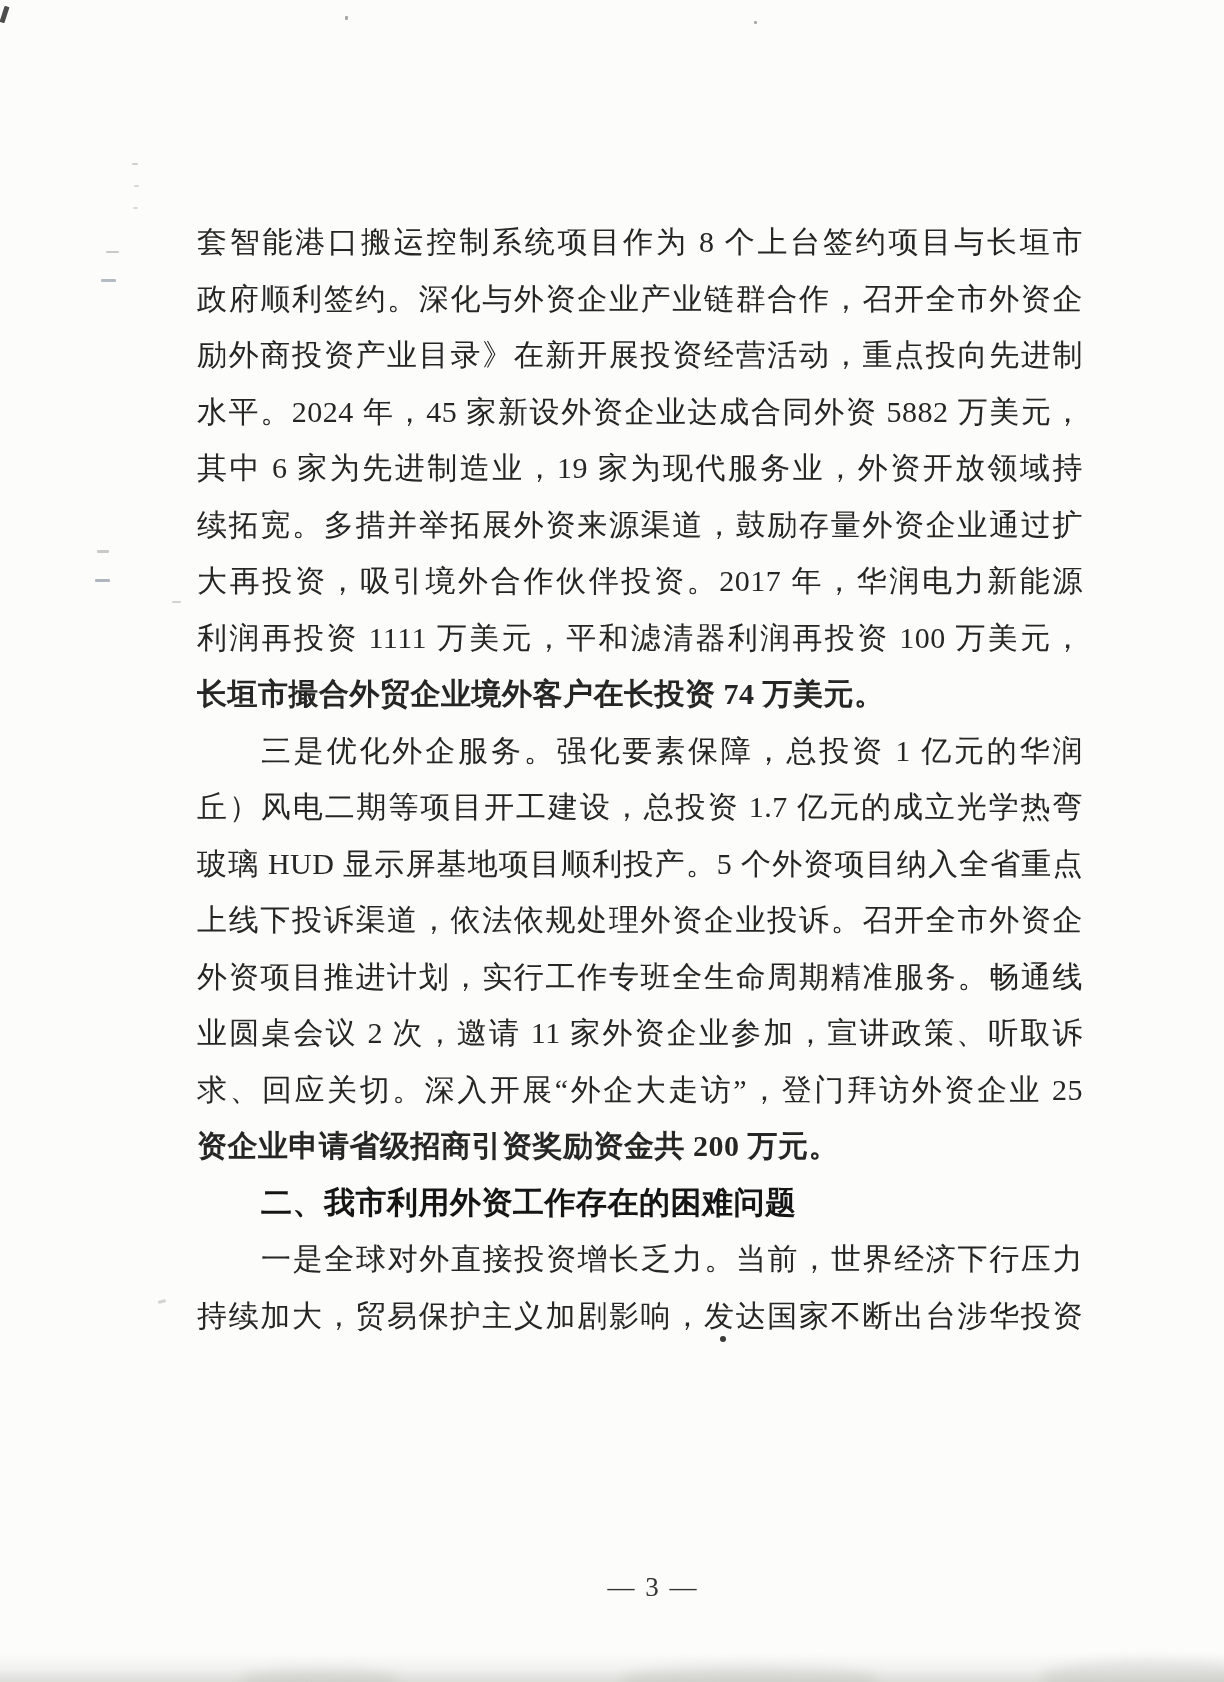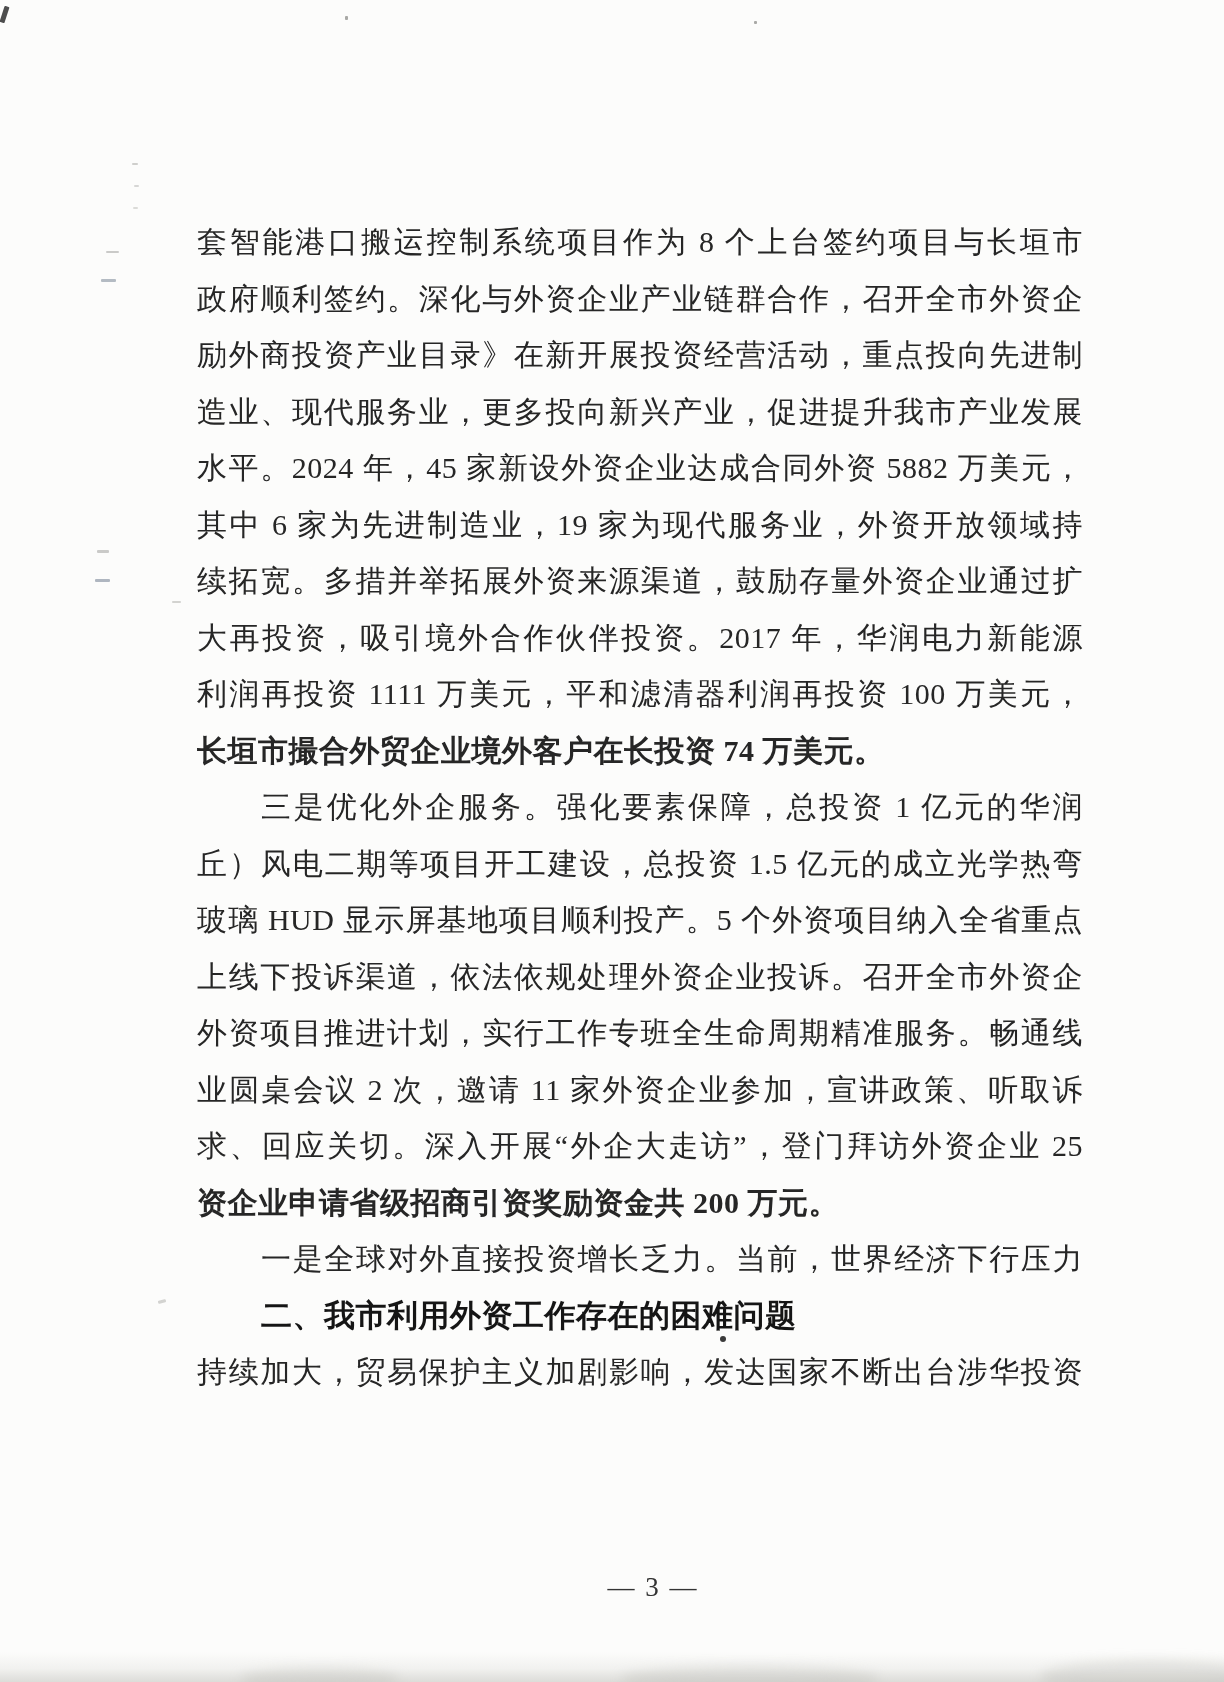--- a/index.html
+++ b/index.html
@@ -78,37 +78,36 @@
 </style>
 </head>
 <body>
 
 <div class="page">
 
   <div class="text-block">
     <div class="line">套智能港口搬运控制系统项目作为 8 个上台签约项目与长垣市</div>
     <div class="line">政府顺利签约。深化与外资企业产业链群合作，召开全市外资企《鼓</div>
     <div class="line">励外商投资产业目录》在新开展投资经营活动，重点投向先进制</div>
-    <div class="line">造业、现代服务业，更多投向新兴产业，促进提升我市产业发展</div>
     <div class="line">水平。2024 年，45 家新设外资企业达成合同外资 5882 万美元，</div>
     <div class="line">其中 6 家为先进制造业，19 家为现代服务业，外资开放领域持</div>
     <div class="line">续拓宽。多措并举拓展外资来源渠道，鼓励存量外资企业通过扩</div>
     <div class="line">大再投资，吸引境外合作伙伴投资。2017 年，华润电力新能源</div>
     <div class="line">利润再投资 1111 万美元，平和滤清器利润再投资 100 万美元，</div>
     <div class="line short">长垣市撮合外贸企业境外客户在长投资 74 万美元。</div>
     <div class="line indent">三是优化外企服务。强化要素保障，总投资 1 亿元的华润（封</div>
-    <div class="line">丘）风电二期等项目开工建设，总投资 1.5 亿元的成立光学热弯</div>
+    <div class="line">丘）风电二期等项目开工建设，总投资 1.7 亿元的成立光学热弯</div>
     <div class="line">玻璃 HUD 显示屏基地项目顺利投产。5 个外资项目纳入全省重点</div>
     <div class="line">上线下投诉渠道，依法依规处理外资企业投诉。召开全市外资企</div>
     <div class="line">外资项目推进计划，实行工作专班全生命周期精准服务。畅通线</div>
     <div class="line">业圆桌会议 2 次，邀请 11 家外资企业参加，宣讲政策、听取诉</div>
     <div class="line">求、回应关切。深入开展“外企大走访”，登门拜访外资企业 25</div>
     <div class="line short">资企业申请省级招商引资奖励资金共 200 万元。</div>
+    <div class="line indent heading short">二、我市利用外资工作存在的困难问题</div>
     <div class="line indent">一是全球对外直接投资增长乏力。当前，世界经济下行压力</div>
-    <div class="line indent heading short">二、我市利用外资工作存在的困难问题</div>
     <div class="line">持续加大，贸易保护主义加剧影响，发达国家不断出台涉华投资</div>
   </div>
 
   <div class="page-number">— 3 —</div>
 
   <div class="corner-mark"></div>
   <div class="speck" style="left:345px; top:16px; width:3px; height:4px;"></div>
   <div class="speck" style="left:754px; top:21px; width:3px; height:3px;"></div>
   <div class="speck" style="left:132px; top:163px; width:6px; height:2px; opacity:.55;"></div>
   <div class="speck" style="left:134px; top:185px; width:5px; height:2px; opacity:.45;"></div>

